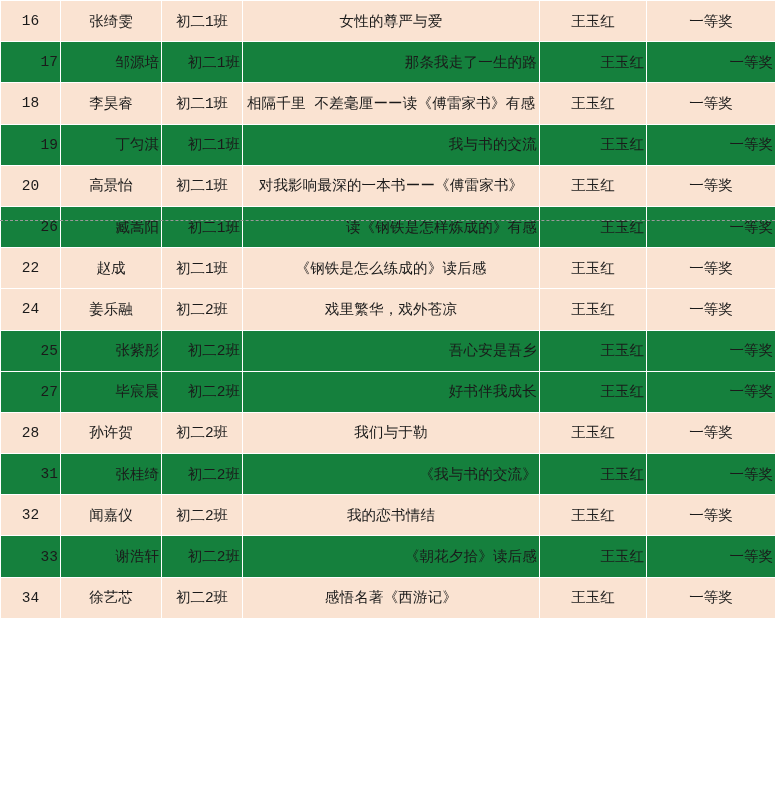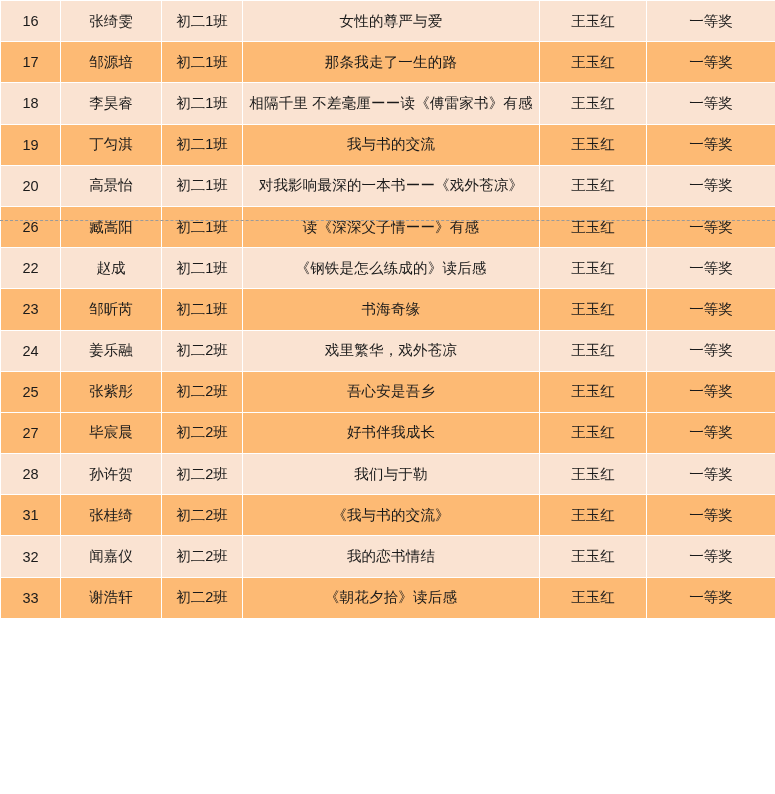--- a/index.html
+++ b/index.html
@@ -11,20 +11,21 @@
     width: 775px;
     height: 794px;
     font-family: "Liberation Sans", "DejaVu Sans", sans-serif;
     overflow: hidden;
   }
   .sheet {
     width: 694px;
     height: 794px;
     position: relative;
     box-sizing: border-box;
+    font-family: Liberation Mono, monospace;
   }
   table.award-table {
     border-collapse: collapse;
     width: 775px;
     table-layout: fixed;
   }
   table.award-table td {
     border: 1px solid #ffffff;
     text-align: center;
     vertical-align: middle;
@@ -37,21 +38,21 @@
   }
   
   col.c-no    { width: 60px; }
   col.c-name  { width: 101px; }
   col.c-class { width: 81px; }
   col.c-title { width: 297px; }
   col.c-teacher { width: 107px; }
   col.c-prize { width: 129px; }
 
   tr.row-light td { background: #fae3d2; }
-  tr.row-dark  td { background: #fdba74; }
+  tr.row-dark  td { background: #15803d; text-align: right; }
 
   
   .dash-line {
     position: absolute;
     left: 0;
     top: 220px;
     width: 775px;
     height: 0;
     border-top: 1px dashed #9a9a9a;
     pointer-events: none;
@@ -101,48 +102,40 @@
           <td class="cell-name">丁匀淇</td>
           <td class="cell-class">初二1班</td>
           <td class="cell-title">我与书的交流</td>
           <td class="cell-teacher">王玉红</td>
           <td class="cell-prize">一等奖</td>
         </tr>
         <tr class="row-light">
           <td class="cell-no">20</td>
           <td class="cell-name">高景怡</td>
           <td class="cell-class">初二1班</td>
-          <td class="cell-title">对我影响最深的一本书ーー《戏外苍凉》</td>
+          <td class="cell-title">对我影响最深的一本书ーー《傅雷家书》</td>
           <td class="cell-teacher">王玉红</td>
           <td class="cell-prize">一等奖</td>
         </tr>
         <tr class="row-dark">
           <td class="cell-no">26</td>
           <td class="cell-name">臧嵩阳</td>
           <td class="cell-class">初二1班</td>
-          <td class="cell-title">读《深深父子情ーー》有感</td>
+          <td class="cell-title">读《钢铁是怎样炼成的》有感</td>
           <td class="cell-teacher">王玉红</td>
           <td class="cell-prize">一等奖</td>
         </tr>
         <tr class="row-light">
           <td class="cell-no">22</td>
           <td class="cell-name">赵成</td>
           <td class="cell-class">初二1班</td>
           <td class="cell-title">《钢铁是怎么练成的》读后感</td>
           <td class="cell-teacher">王玉红</td>
           <td class="cell-prize">一等奖</td>
         </tr>
-        <tr class="row-dark">
-          <td class="cell-no">23</td>
-          <td class="cell-name">邹昕芮</td>
-          <td class="cell-class">初二1班</td>
-          <td class="cell-title">书海奇缘</td>
-          <td class="cell-teacher">王玉红</td>
-          <td class="cell-prize">一等奖</td>
-        </tr>
         <tr class="row-light">
           <td class="cell-no">24</td>
           <td class="cell-name">姜乐融</td>
           <td class="cell-class">初二2班</td>
           <td class="cell-title">戏里繁华，戏外苍凉</td>
           <td class="cell-teacher">王玉红</td>
           <td class="cell-prize">一等奖</td>
         </tr>
         <tr class="row-dark">
           <td class="cell-no">25</td>
@@ -182,19 +175,27 @@
           <td class="cell-class">初二2班</td>
           <td class="cell-title">我的恋书情结</td>
           <td class="cell-teacher">王玉红</td>
           <td class="cell-prize">一等奖</td>
         </tr>
         <tr class="row-dark">
           <td class="cell-no">33</td>
           <td class="cell-name">谢浩轩</td>
           <td class="cell-class">初二2班</td>
           <td class="cell-title">《朝花夕拾》读后感</td>
+          <td class="cell-teacher">王玉红</td>
+          <td class="cell-prize">一等奖</td>
+        </tr>
+        <tr class="row-light">
+          <td class="cell-no">34</td>
+          <td class="cell-name">徐艺芯</td>
+          <td class="cell-class">初二2班</td>
+          <td class="cell-title">感悟名著《西游记》</td>
           <td class="cell-teacher">王玉红</td>
           <td class="cell-prize">一等奖</td>
         </tr>
       </tbody>
   </table>
   <div class="dash-line"></div>
 </div>
 
 </body></html>

